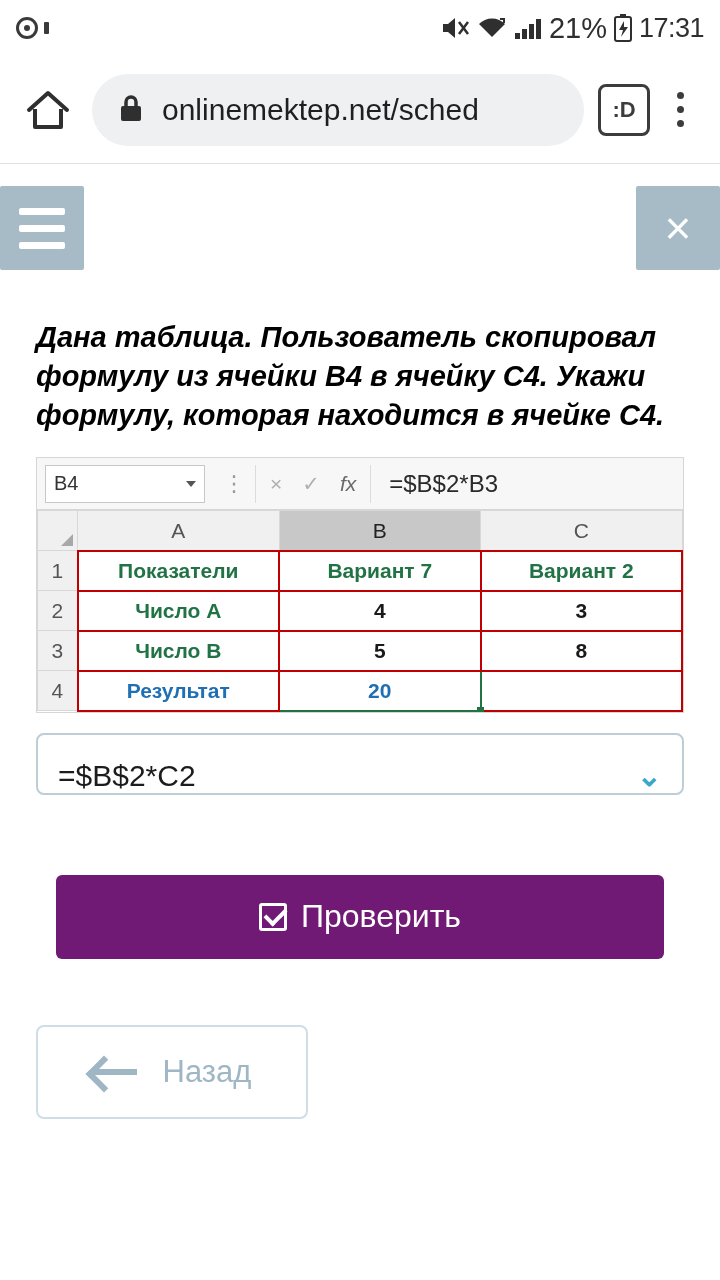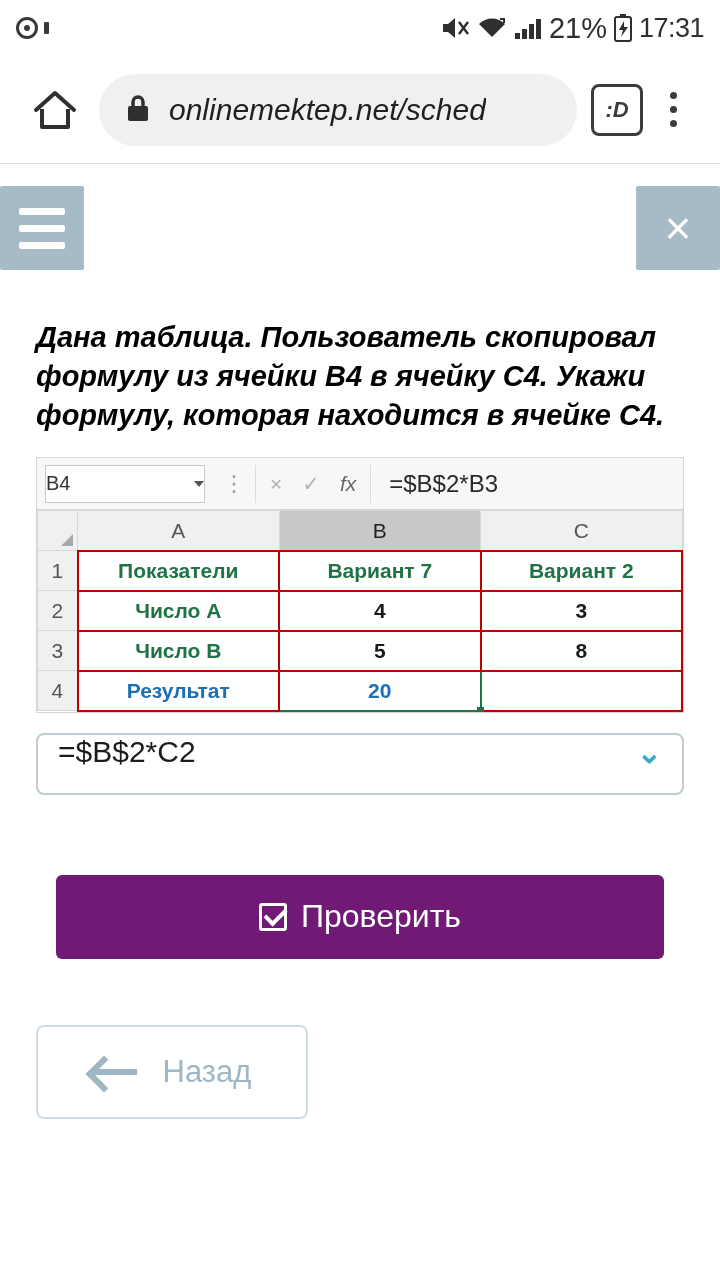--- a/index.html
+++ b/index.html
@@ -57,24 +57,23 @@
     letter-spacing: -0.5px;
   }
   .battery-pct { font-size: 29px; color: #2f2f2f; }
 
   
   .browser-bar {
     height: 108px;
     background: #ffffff;
     display: flex;
     align-items: center;
-    padding: 0 25px;
+    padding: 0 18px;
     gap: 8px;
     border-bottom: 1px solid #e0e0e0;
-    font-style: italic;
   }
   .home-btn {
     width: 60px; height: 60px;
     display: flex; align-items: center; justify-content: center;
     flex: 0 0 auto;
   }
   .omnibox {
     flex: 1;
     height: 72px;
     background: #eef0f2;
@@ -186,21 +185,21 @@
     color: #444;
   }
   .name-box {
     width: 160px;
     height: 38px;
     margin: 4px 8px;
     background: #ffffff;
     border: 1px solid #c8c8c8;
     display: flex;
     align-items: center;
-    padding: 0 0;
+    padding: 0 8px;
     font-size: 20px;
     color: #333;
     position: relative;
   }
   .name-box .caret {
     margin-left: auto;
     border-left: 5px solid transparent;
     border-right: 5px solid transparent;
     border-top: 6px solid #555;
   }
@@ -277,21 +276,21 @@
     width:7px;height:7px;background:#217346;
   }
 
   
   .answer-select {
     margin: 20px 36px 7px 36px;
     height: 62px;
     border: 2px solid #bfcdd6;
     border-radius: 8px;
     display: flex;
-    align-items: flex-start;
+    align-items: flex-end;
     padding: 0 20px;
     font-size: 30px;
     color: #1c1c1c;
     background: #fff;
   }
   .answer-select .chev {
     margin-left: auto;
     color: #3aa9c9;
     font-size: 30px;
     font-weight: bold;

